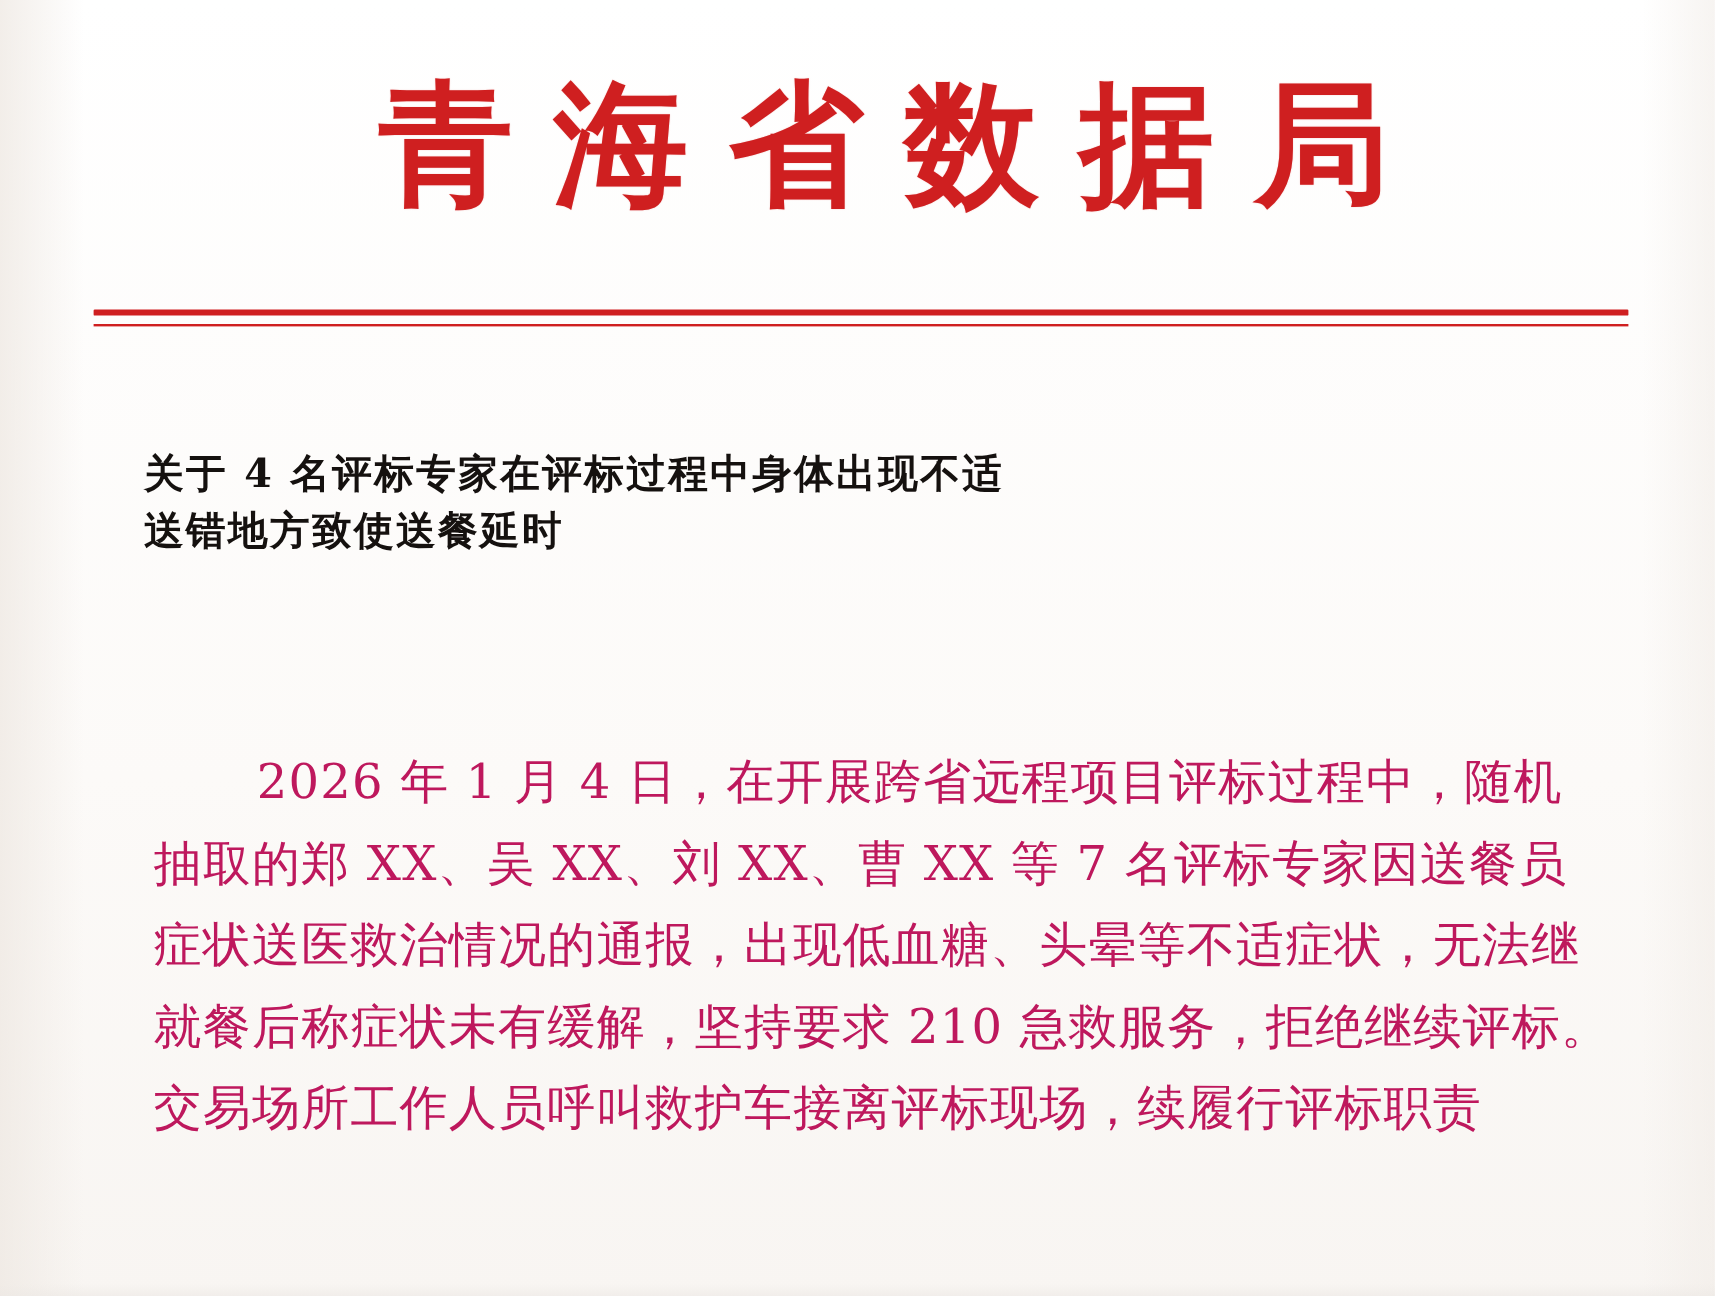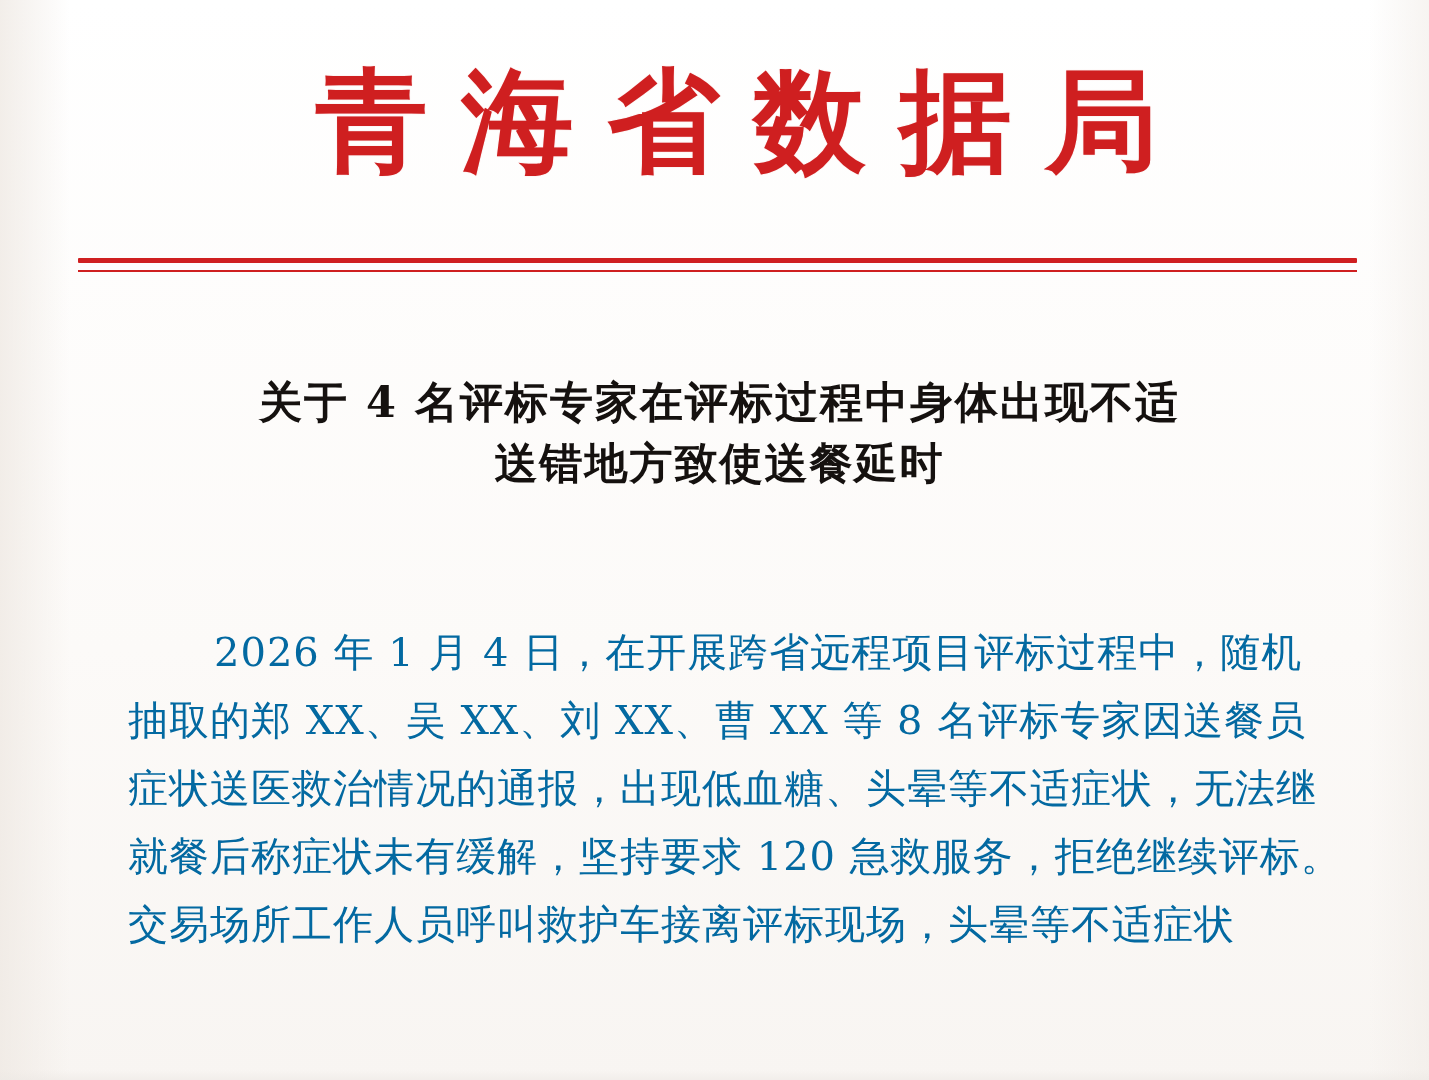--- a/index.html
+++ b/index.html
@@ -68,40 +68,40 @@
     height: 2px;
     background: #cf1f20;
   }
 
   
   .doc-title {
     position: absolute;
     top: 372px;
     left: 120px;
     right: 110px;
-    text-align: center;
+    text-align: left;
     font-family: "DejaVu Serif", "Liberation Serif", serif;
     font-weight: 700;
     color: #15110f;
-    font-size: 43px;
+    font-size: 33px;
     line-height: 1.42;
     letter-spacing: 2px;
   }
   .doc-title .line {
     display: block;
     white-space: nowrap;
   }
 
   
   .body-text {
     position: absolute;
     top: 618px;
     left: 128px;
     right: 96px;
-    color: #0369a1;
+    color: #be185d;
     font-family: "DejaVu Serif", "Liberation Serif", serif;
     font-size: 40px;
     line-height: 68px;
     letter-spacing: 1px;
     text-align: justify;
   }
   .body-text p {
     margin: 0;
   }
   .body-text .para-line {
@@ -142,21 +142,21 @@
   <div class="doc-title">
     <span class="line">关于 4 名评标专家在评标过程中身体出现不适</span>
     <span class="line">送错地方致使送餐延时</span>
   </div>
 
   <div class="body-text">
     <p>
       <span class="indent"></span><span class="para-line" style="display:inline">2026 年 1 月 4 日，在开展跨省远程项目评标过程中，随机</span>
     </p>
     <p>
-      <span class="para-line">抽取的郑 XX、吴 XX、刘 XX、曹 XX 等 8 名评标专家因送餐员</span>
+      <span class="para-line">抽取的郑 XX、吴 XX、刘 XX、曹 XX 等 7 名评标专家因送餐员</span>
       <span class="para-line">症状送医救治情况的通报，出现低血糖、头晕等不适症状，无法继</span>
-      <span class="para-line">就餐后称症状未有缓解，坚持要求 120 急救服务，拒绝继续评标。</span>
-      <span class="para-line">交易场所工作人员呼叫救护车接离评标现场，头晕等不适症状</span>
+      <span class="para-line">就餐后称症状未有缓解，坚持要求 210 急救服务，拒绝继续评标。</span>
+      <span class="para-line">交易场所工作人员呼叫救护车接离评标现场，续履行评标职责</span>
     </p>
   </div>
 
   <div class="page-cut"></div>
 </div>
 
 </body></html>

